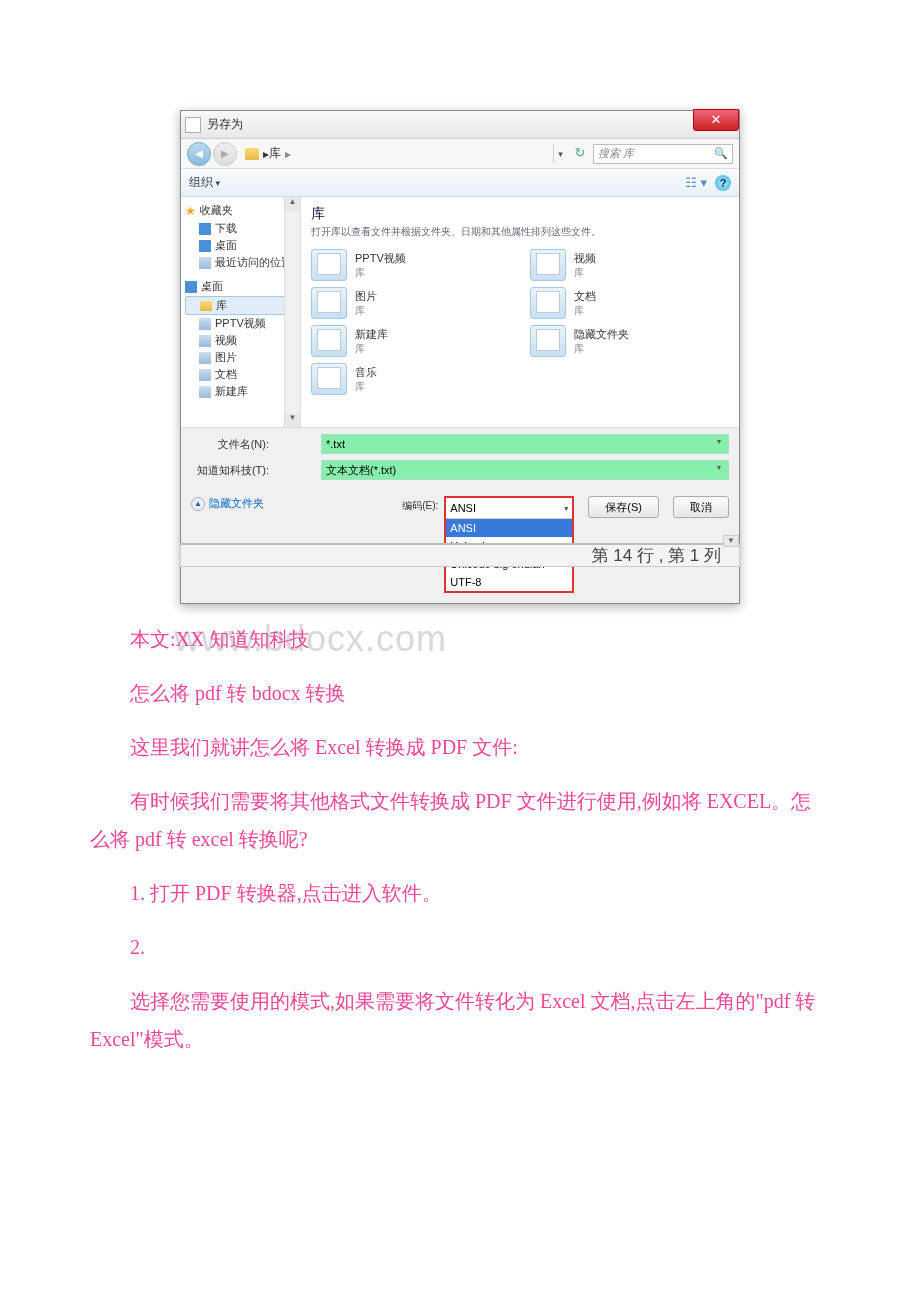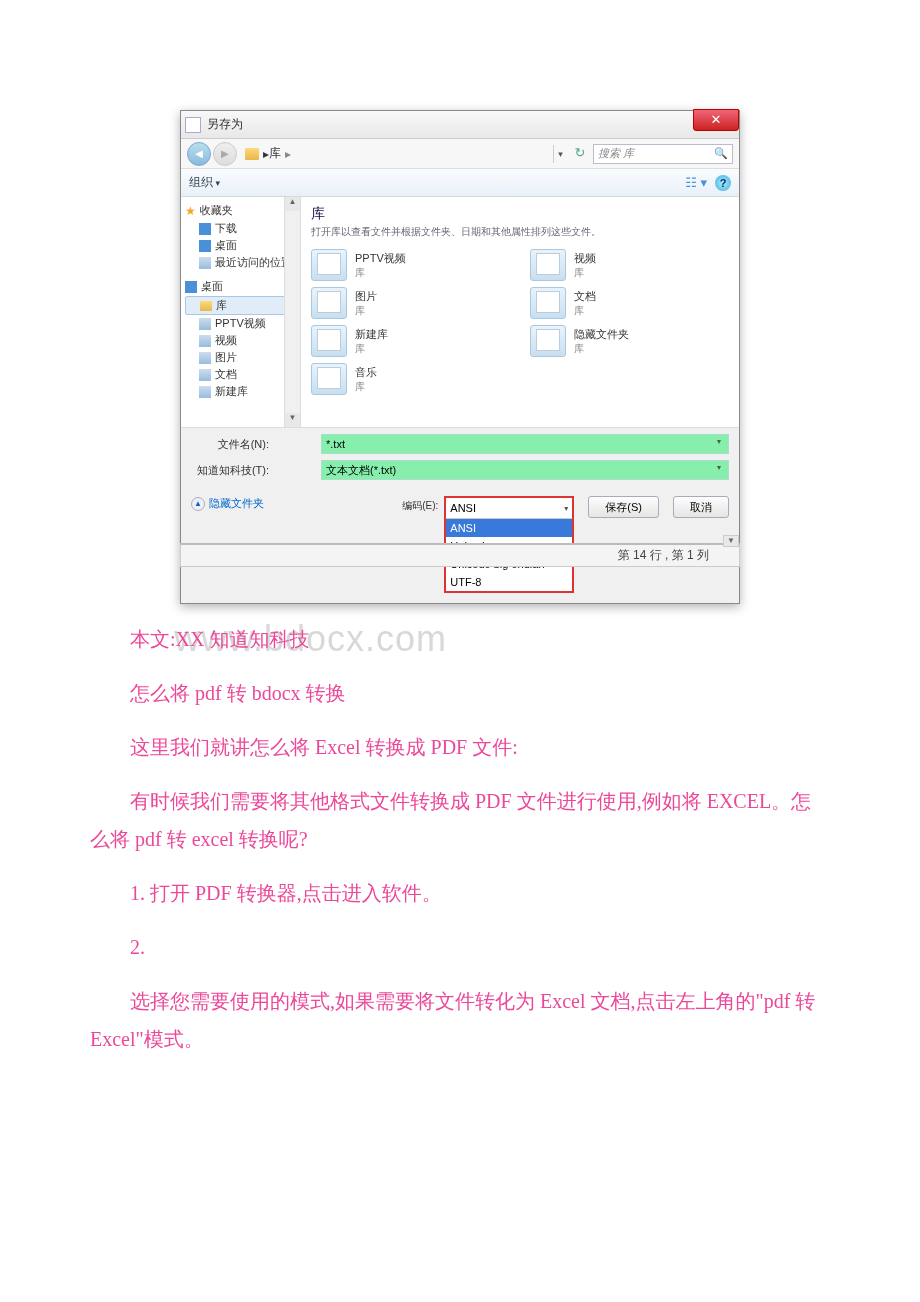--- a/index.html
+++ b/index.html
@@ -69,21 +69,21 @@
   .enc-combo { width: 130px; border: 2px solid #d33; background:#fff; position:relative; }
   .enc-sel { height:20px; display:flex; align-items:center; padding:0 4px; font-size:11px; }
   .enc-sel .dd { margin-left:auto; font-size:8px; color:#555; }
   .enc-list { border-top:1px solid #ccc; }
   .enc-opt { height:18px; font-size:11px; padding:0 4px; display:flex; align-items:center; }
   .enc-opt.hl { background:#3979d9; color:#fff; }
   .btn { height:22px; padding:0 16px; font-size:11px; border:1px solid #aab; background:linear-gradient(#fdfdfd,#e5e5e5); border-radius:3px; margin-left:8px; }
 
   .statusbar-wrap { position: absolute; left: 180px; top: 543px; width: 560px; height: 24px; display:flex; align-items:center; border:1px solid #ccc; border-top:2px solid #bbb; background:#f4f4f4; }
   .status-scroll-v { position:absolute; right:0; top:-10px; width:16px; height:12px; background:#e8e8e8; border:1px solid #ccc; text-align:center; font-size:8px; color:#666; }
-  .status-text { margin-left:auto; margin-right:30px; font-size:12px; color:#444; }
+  .status-text { margin-left:auto; margin-right:18px; font-size:17px; color:#444; }
 
   .watermark { position:absolute; left:160px; top:616px; font-size:36px; color:#d8d8d8; letter-spacing:1px; font-family: Arial, sans-serif; z-index:0;margin-left:14px; }
   .wm-w { display:inline-block; transform: translateY(2px); }
 
   .article { position:absolute; left:90px; top:620px; width:740px; font-size:20px; line-height:1.9; color:#ec4899; font-family:"SimSun","Microsoft YaHei",serif; z-index:1; }
   .article p { margin-bottom: 16px; }
   .indent { text-indent: 2em; }
 </style>
 </head>
 <body>

